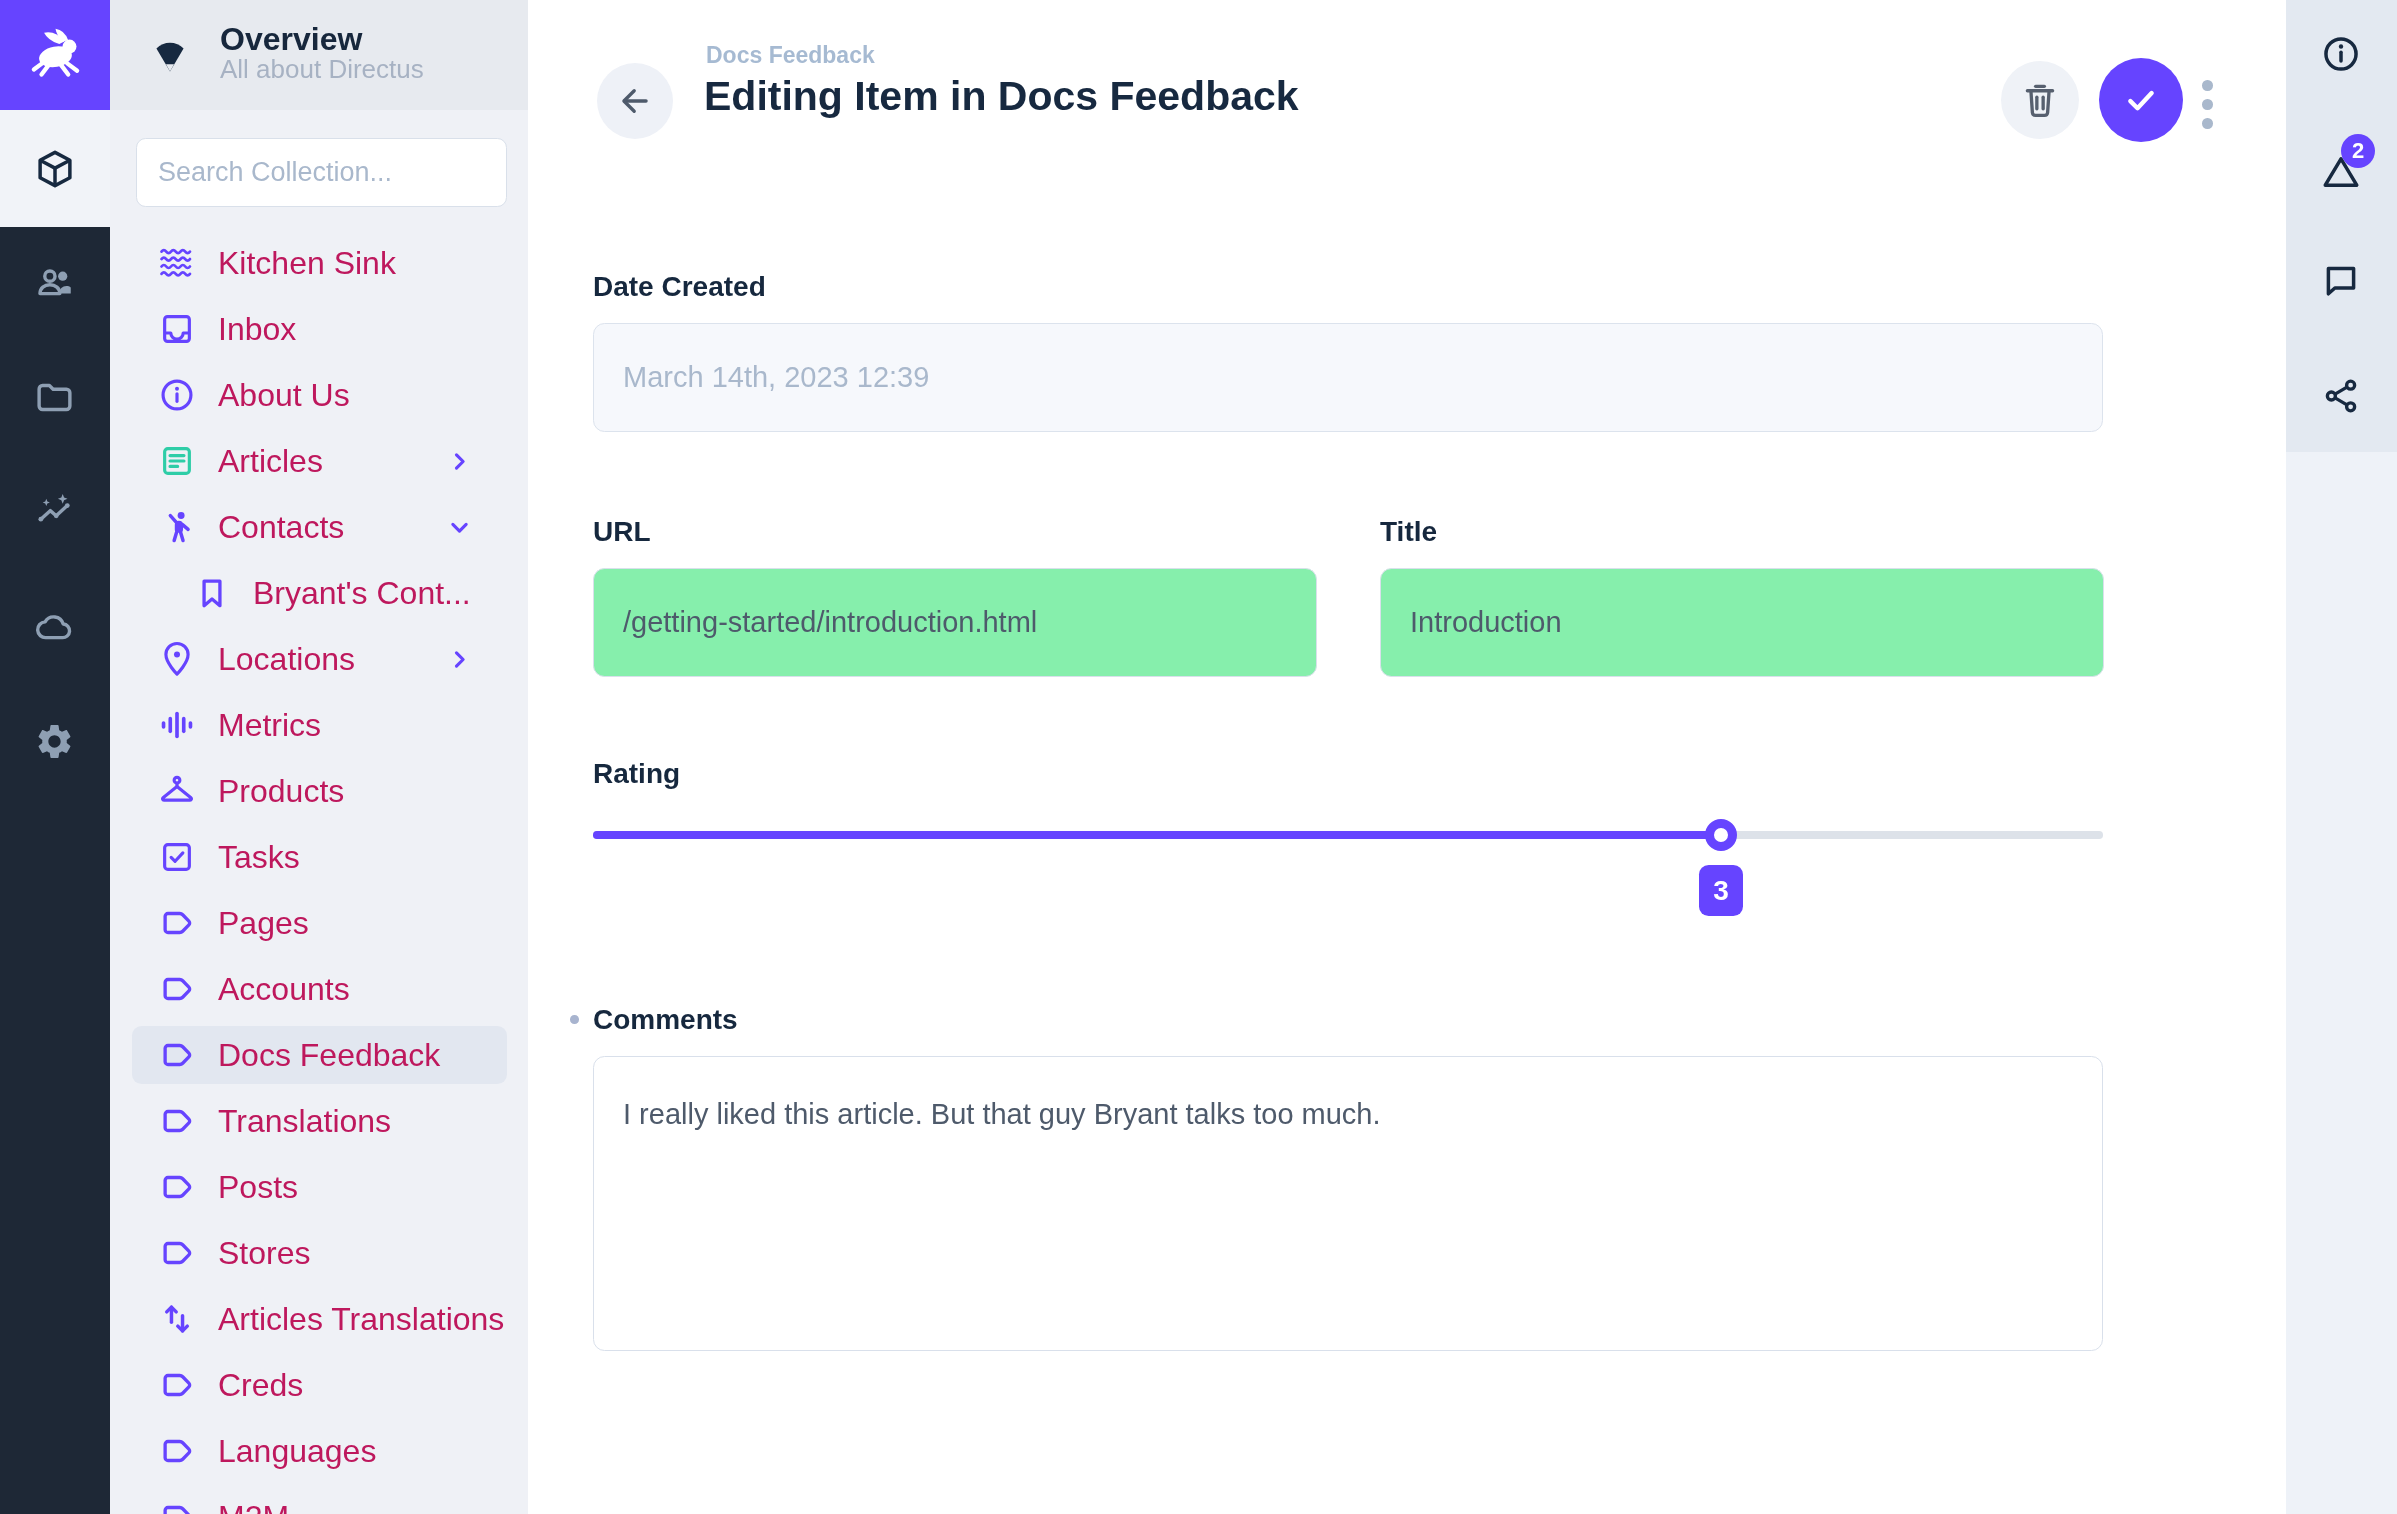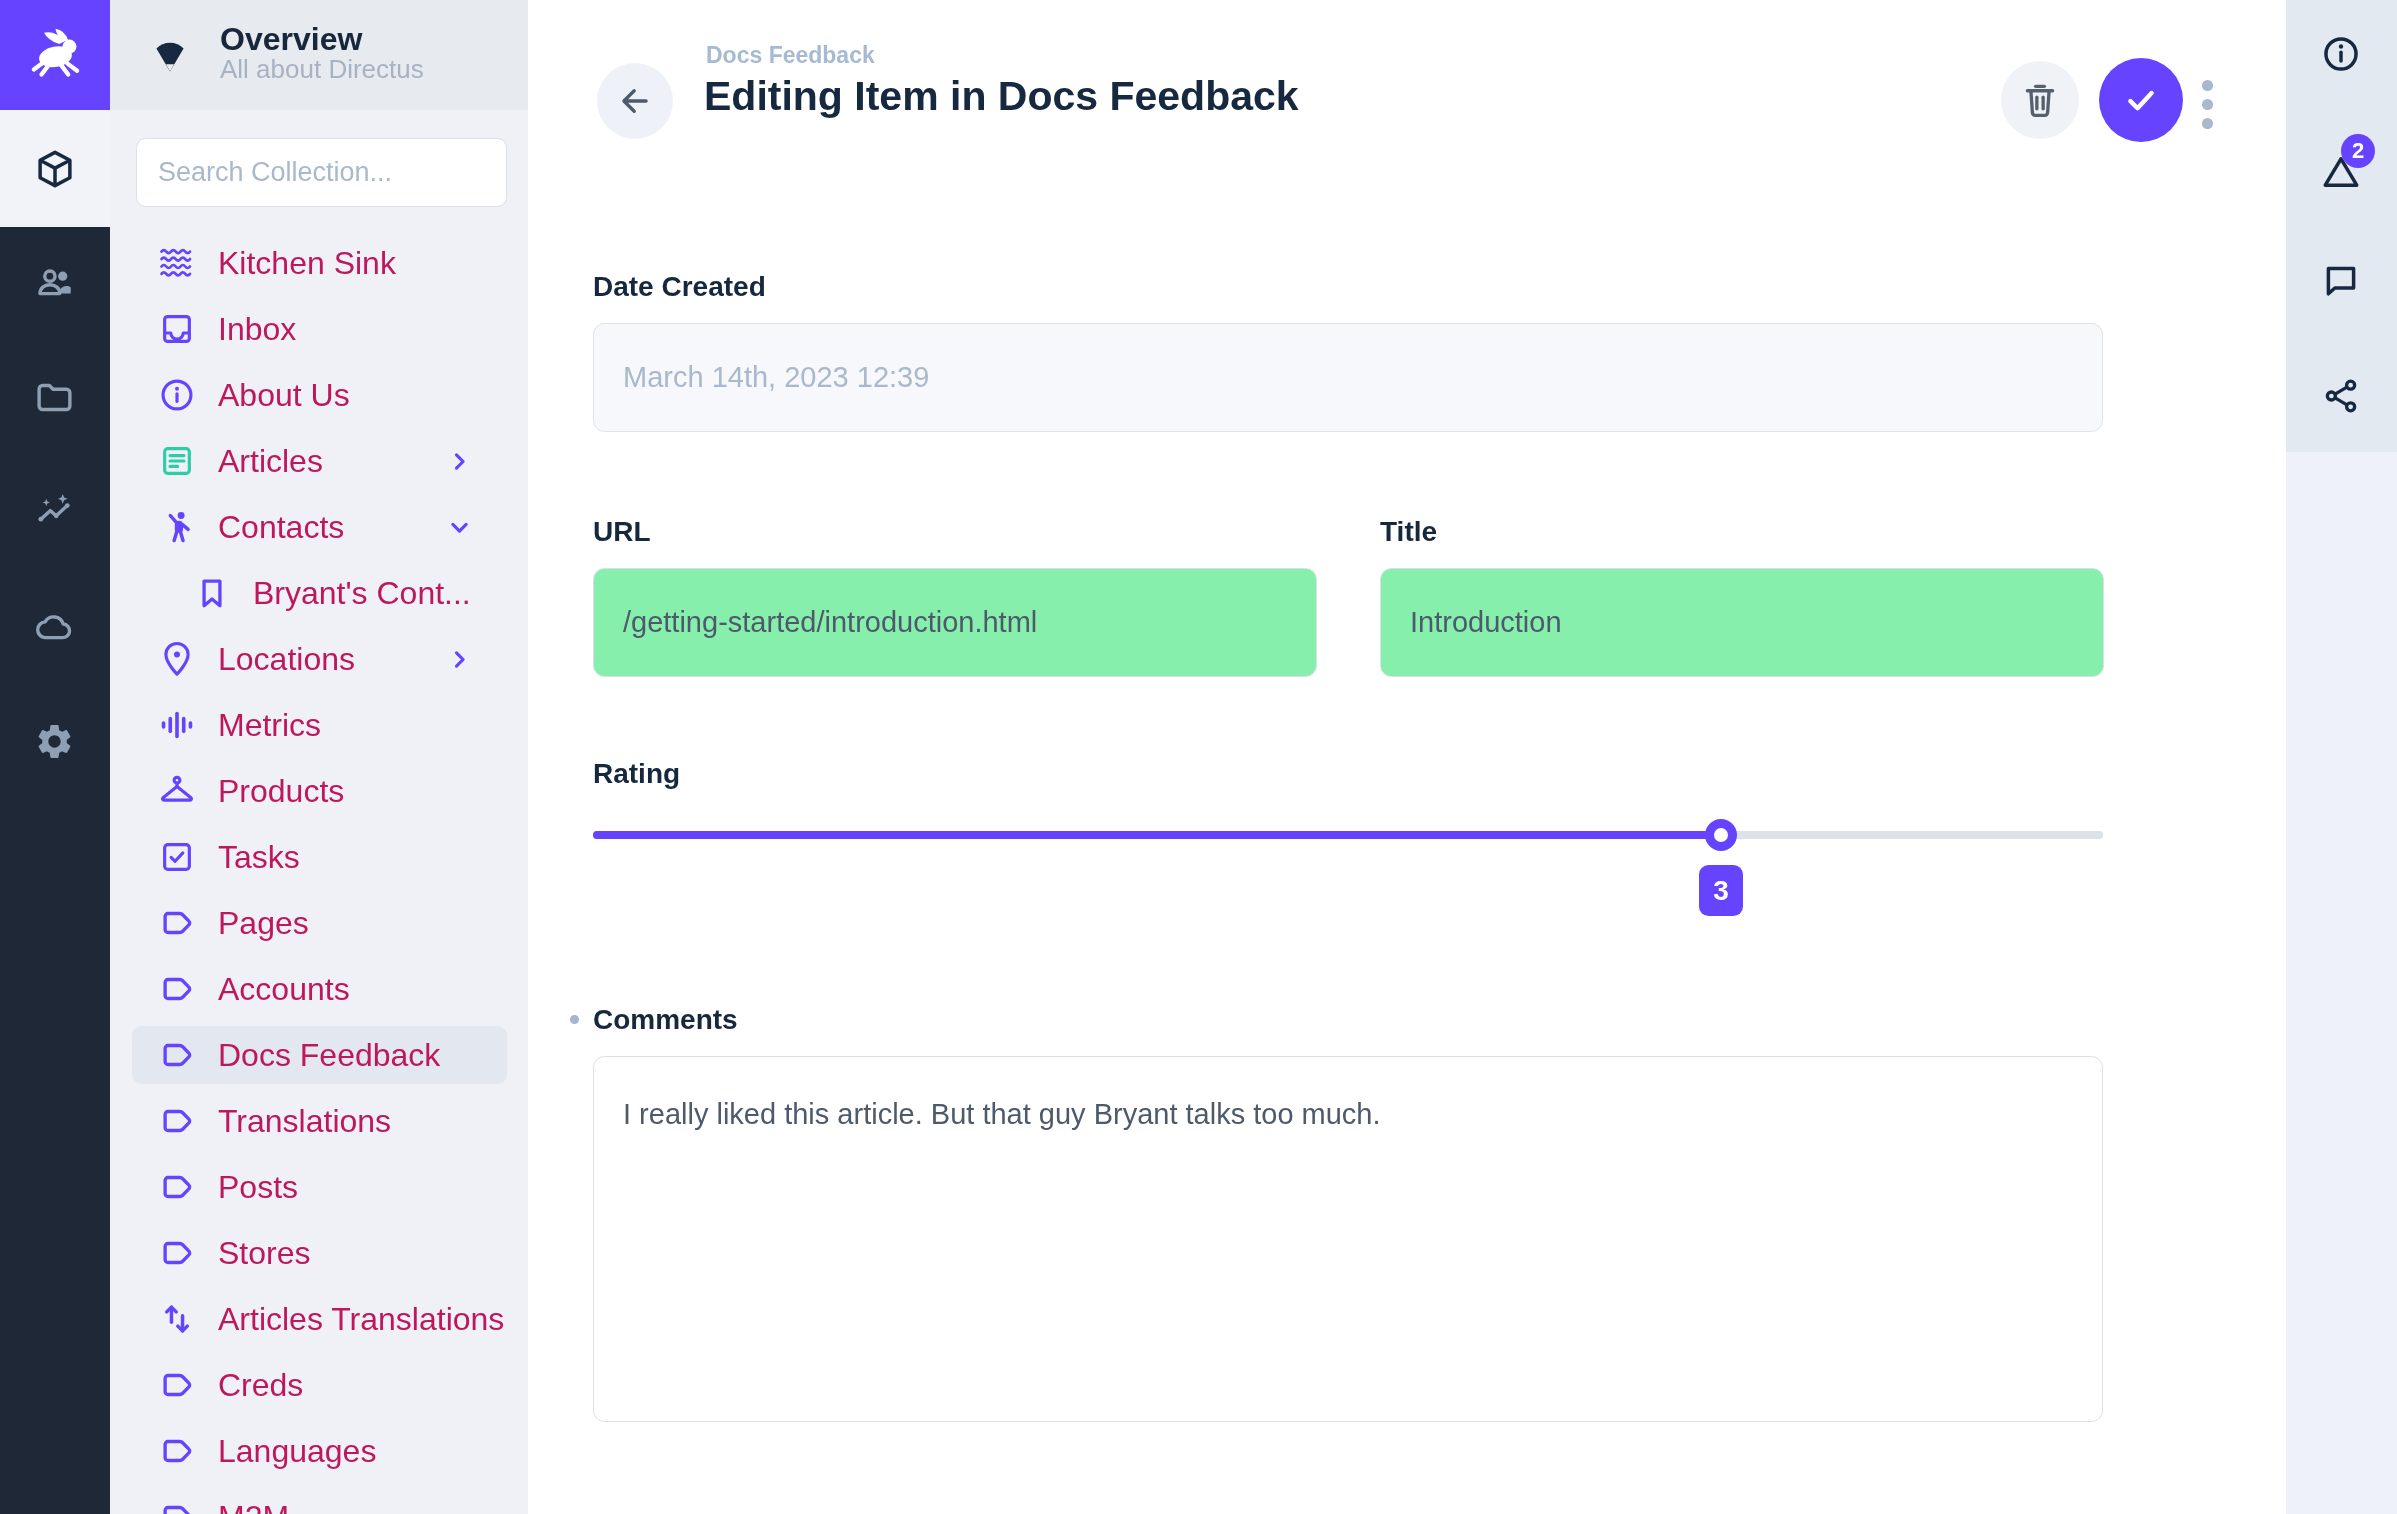--- a/index.html
+++ b/index.html
@@ -61,21 +61,21 @@
 
   .slider{position:absolute;top:831px;left:0;width:1510px;height:7.6px;background:#DDE2E9;border-radius:3.8px;}
   .slider-fill{position:absolute;left:0;top:0;height:7.6px;width:74.7%;background:#6644FF;border-radius:3.8px;}
   .slider-handle{position:absolute;left:calc(74.7% - 16.3px);top:-12.4px;width:32.5px;height:32.5px;
         box-sizing:border-box;border:9.6px solid #6644FF;border-radius:50%;background:#fff;}
   .slider-badge{position:absolute;left:calc(74.7% - 22px);top:34px;width:44px;height:51px;
         background:#6644FF;border-radius:9.6px;color:#fff;font-size:28px;font-weight:700;
         display:flex;align-items:center;justify-content:center;}
 
   .edited-dot{position:absolute;left:-23px;top:1015px;width:8.6px;height:8.6px;border-radius:50%;background:#A8B4CF;}
-  .comments-box{position:absolute;left:0;top:1056px;width:1510px;height:366px;box-sizing:border-box;}
+  .comments-box{position:absolute;left:0;top:1056px;width:1510px;height:295px;box-sizing:border-box;}
   .comments-box textarea{width:100%;height:100%;box-sizing:border-box;border:1.9px solid #D9E0EB;
         border-radius:11.5px;background:#fff;resize:none;padding:38px 29px;font-size:29px;
         color:#4E5A6B;font-family:"Liberation Sans",sans-serif;outline:none;line-height:1.35;}
 
   
   .right-bar{position:absolute;left:2286px;top:0;width:111px;height:1514px;background:#EEF2F8;}
   .right-bar-top{position:absolute;left:0;top:0;width:111px;height:452px;background:#E3E9F1;}
   .rb-ic{position:absolute;left:34px;width:42px;height:42px;}
   .rb-badge{position:absolute;left:55px;top:134px;width:34px;height:34px;border-radius:50%;
         background:#6644FF;color:#fff;font-size:22px;font-weight:700;

